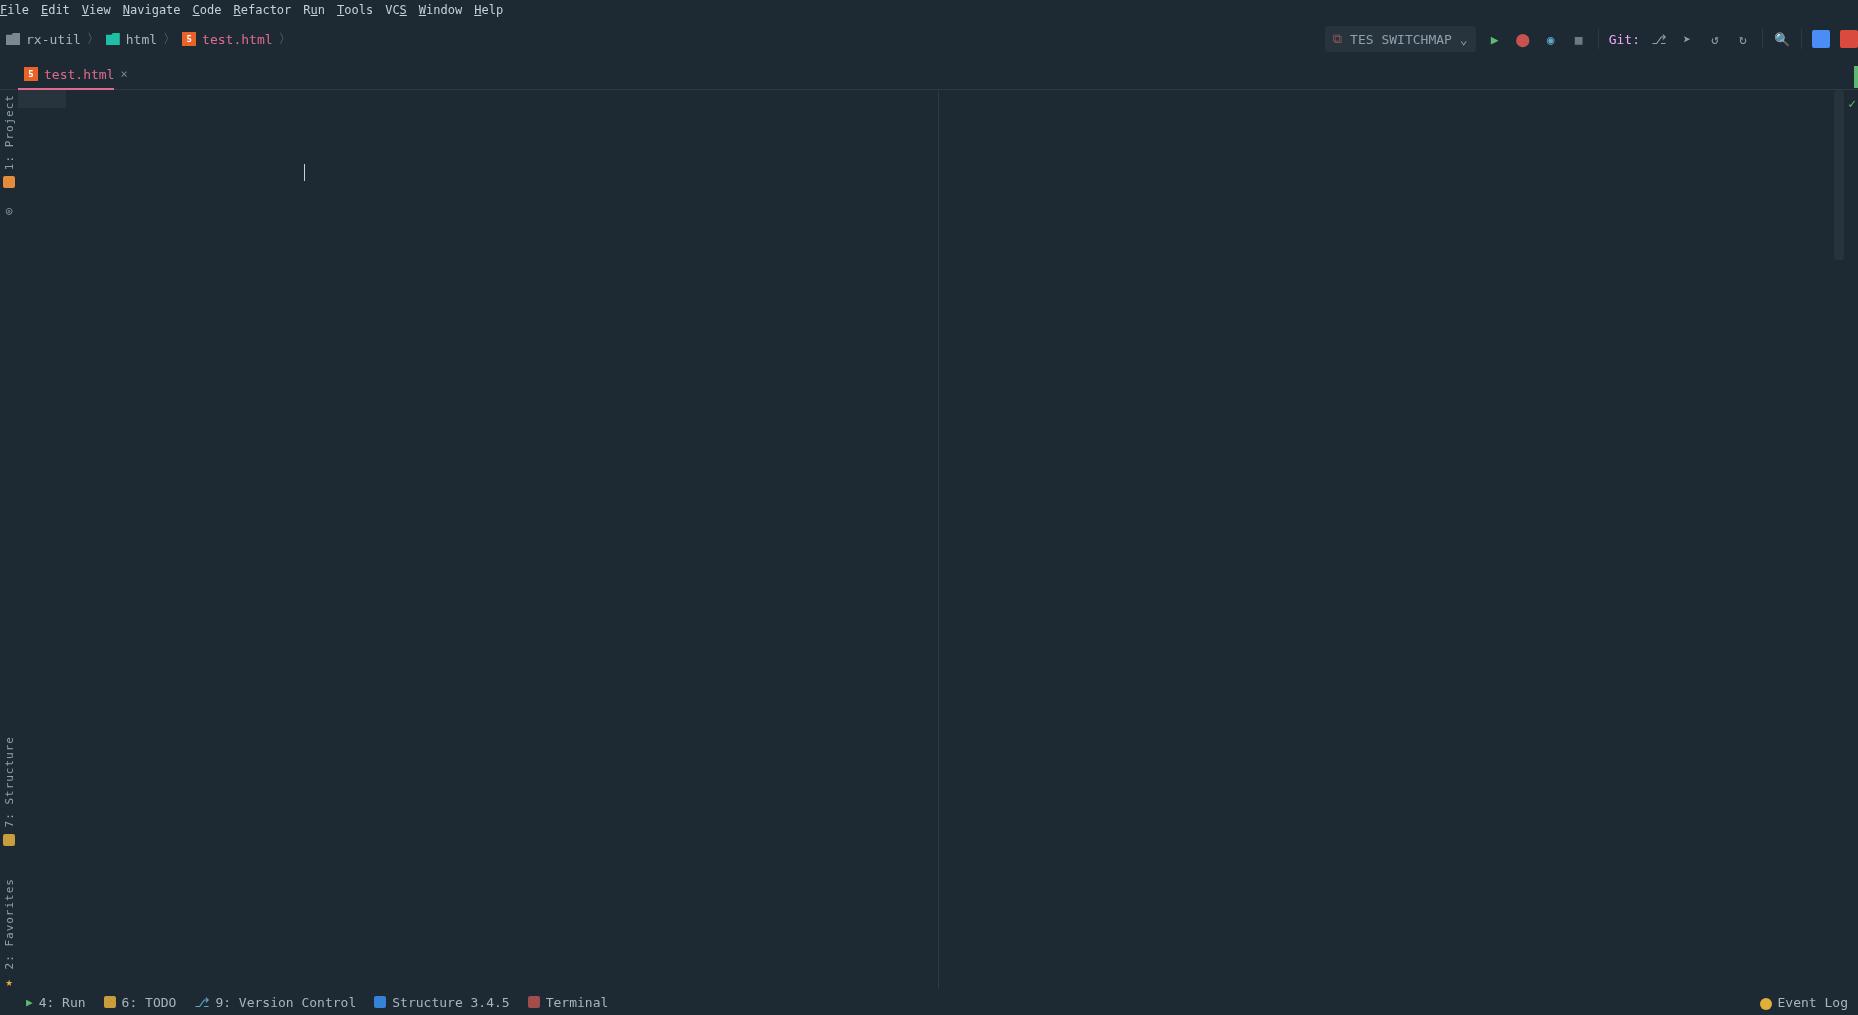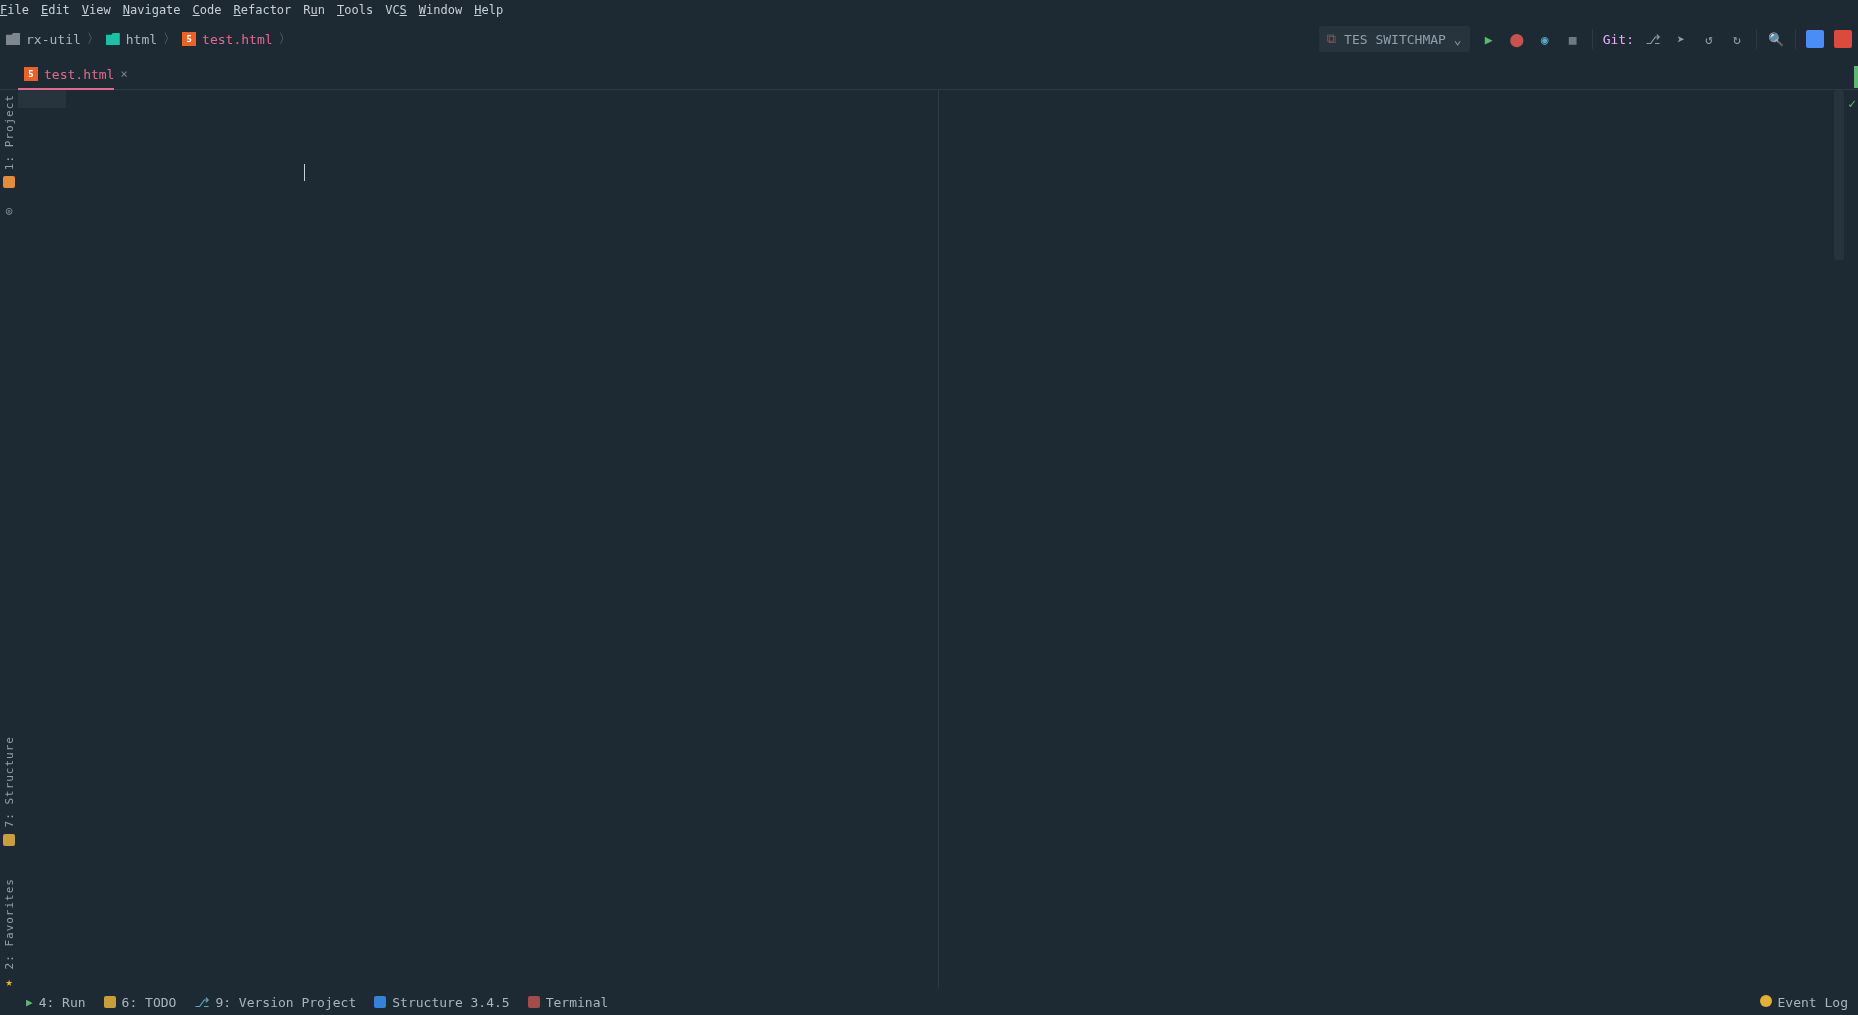--- a/index.html
+++ b/index.html
@@ -22,21 +22,21 @@
     color: #c8d0d6;
     font-size: 12px;
   }
   .menu-bar span { cursor: default; }
   .menu-bar span u { text-decoration: underline; }
 
   
   .toolbar {
     height: 38px;
     display: flex; align-items: center;
-    padding: 0 6px 0 6px;
+    padding: 0 0 0 6px;
     justify-content: space-between;
   }
   .breadcrumb { display: flex; align-items: center; gap: 6px; color:#a8b5bd;}
   .breadcrumb .sep { color:#6d7a83; }
   .breadcrumb .file-pink { color:#e06c8c; }
   .folder-icon {
     width:14px; height:12px; background:#7c8790; display:inline-block;
     clip-path: polygon(0 15%,40% 15%,50% 0,100% 0,100% 100%,0 100%);
   }
   .folder-icon.teal { background:#1fbfa5; }
@@ -142,21 +142,21 @@
     background:#1e2a33;
     color:#a8b5bd;
   }
   .status-left{ display:flex; align-items:center; gap:18px; }
   .tw { display:flex; align-items:center; gap:6px; }
   .tw .play-sm{ color:#5fb871; font-size:11px; }
   .tw .todo-ic{ width:12px;height:12px;background:#c79d3d;border-radius:2px;display:inline-block;}
   .tw .vc-ic{ color:#5da8c9; }
   .tw .ts-ic{ width:12px;height:12px;background:#3583d6;display:inline-block;border-radius:2px;}
   .tw .term-ic{ width:12px;height:12px;background:#a24c4c;display:inline-block;border-radius:2px;}
-  .status-right{ display:flex; align-items:flex-start; gap:6px; }
+  .status-right{ display:flex; align-items:flex-end; gap:6px; }
   .evt-ic{ width:12px;height:12px;border-radius:50%;background:#e0b038;display:inline-block;}
 
   
   .green-stripe{ position:absolute; right:0; top:66px; width:4px; height:22px; background:#5fb871;}
 </style>
 </head>
 <body>
 
 <div class="menu-bar">
   <span><u>F</u><span></span>ile</span>
@@ -251,21 +251,21 @@
     <span class="tw">
       <span class="play-sm">▶</span>
       <span>4: Run</span>
     </span>
     <span class="tw">
       <span class="todo-ic"></span>
       <span>6: TODO</span>
     </span>
     <span class="tw">
       <span class="vc-ic">⎇</span>
-      <span>9: Version Project</span>
+      <span>9: Version Control</span>
     </span>
     <span class="tw">
       <span class="ts-ic"></span>
       <span>Structure 3.4.5</span>
     </span>
     <span class="tw">
       <span class="term-ic"></span>
       <span>Terminal</span>
     </span>
   </div>

